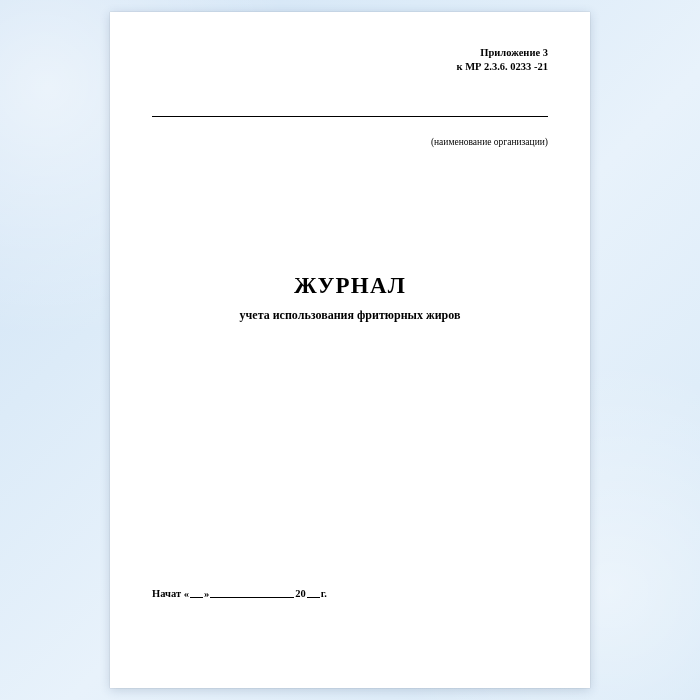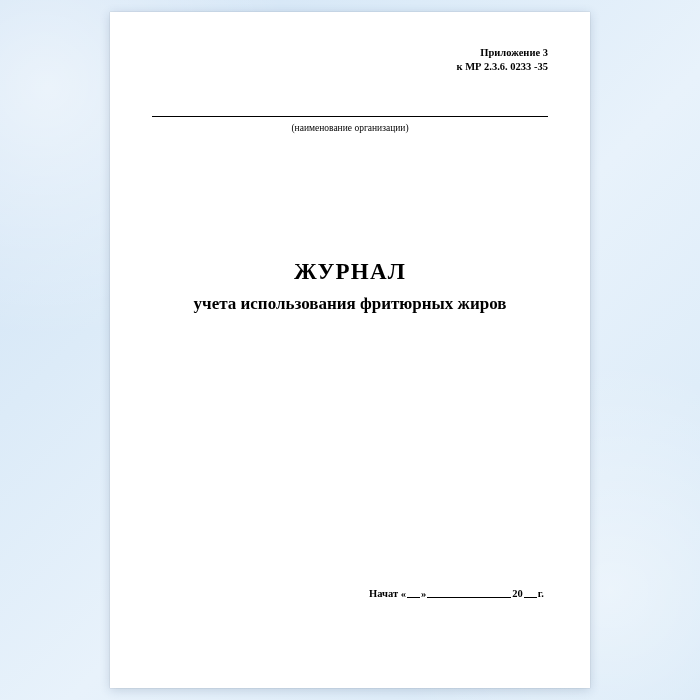--- a/index.html
+++ b/index.html
@@ -72,46 +72,47 @@
     text-align: center;
   }
   .org-rule {
     border-bottom: 1px solid #000;
     height: 0;
     width: 100%;
   }
   .org-caption {
     font-size: 9.5px;
     font-family: "Liberation Serif", serif;
-    margin-top: 6px;
+    margin-top: 20px;
     color: #000;
+    text-align: right;
   }
   .title-block {
     margin-top: 126px;
     text-align: center;
   }
   .title-main {
     font-size: 23px;
     font-weight: bold;
     letter-spacing: 1.2px;
     color: #000;
     font-family: "Liberation Serif", serif;
   }
   .title-sub {
-    font-size: 17px;
+    font-size: 12px;
     font-weight: bold;
     color: #000;
     margin-top: 9px;
     font-family: "Liberation Serif", serif;
   }
   .spacer {
     flex: 1 1 auto;
   }
   .dates-block {
-    text-align: right;
+    text-align: left;
     padding-right: 4px;
     padding-bottom: 56px;
   }
   .date-line {
     font-size: 10.5px;
     font-weight: bold;
     color: #000;
     font-family: "Liberation Serif", serif;
     line-height: 1.5;
     white-space: nowrap;
@@ -139,21 +140,21 @@
 
 <div class="stage">
   <div class="bg-glow-a"></div>
   <div class="bg-glow-b"></div>
 
   <div class="page">
     <div class="page-inner">
 
       <div class="appendix">
         <div>Приложение 3</div>
-        <div>к МР 2.3.6. 0233 -35</div>
+        <div>к МР 2.3.6. 0233 -21</div>
       </div>
 
       <div class="org-block">
         <div class="org-rule"></div>
         <div class="org-caption">(наименование организации)</div>
       </div>
 
       <div class="title-block">
         <div class="title-main">ЖУРНАЛ</div>
         <div class="title-sub">учета использования фритюрных жиров</div>

